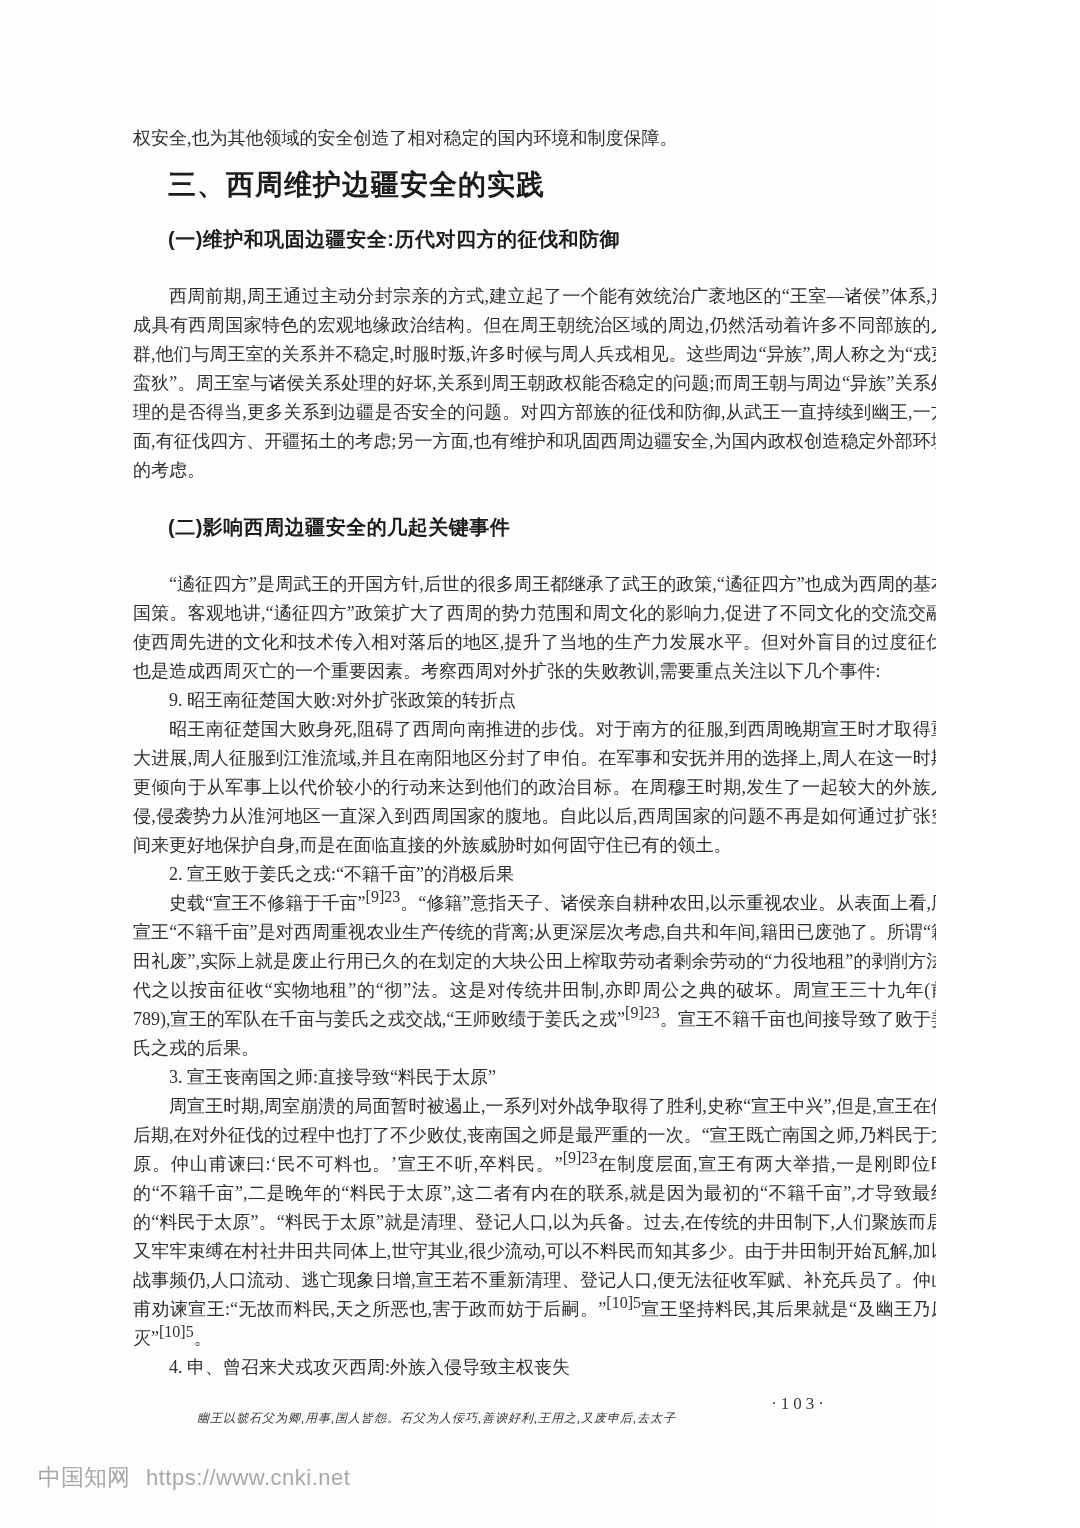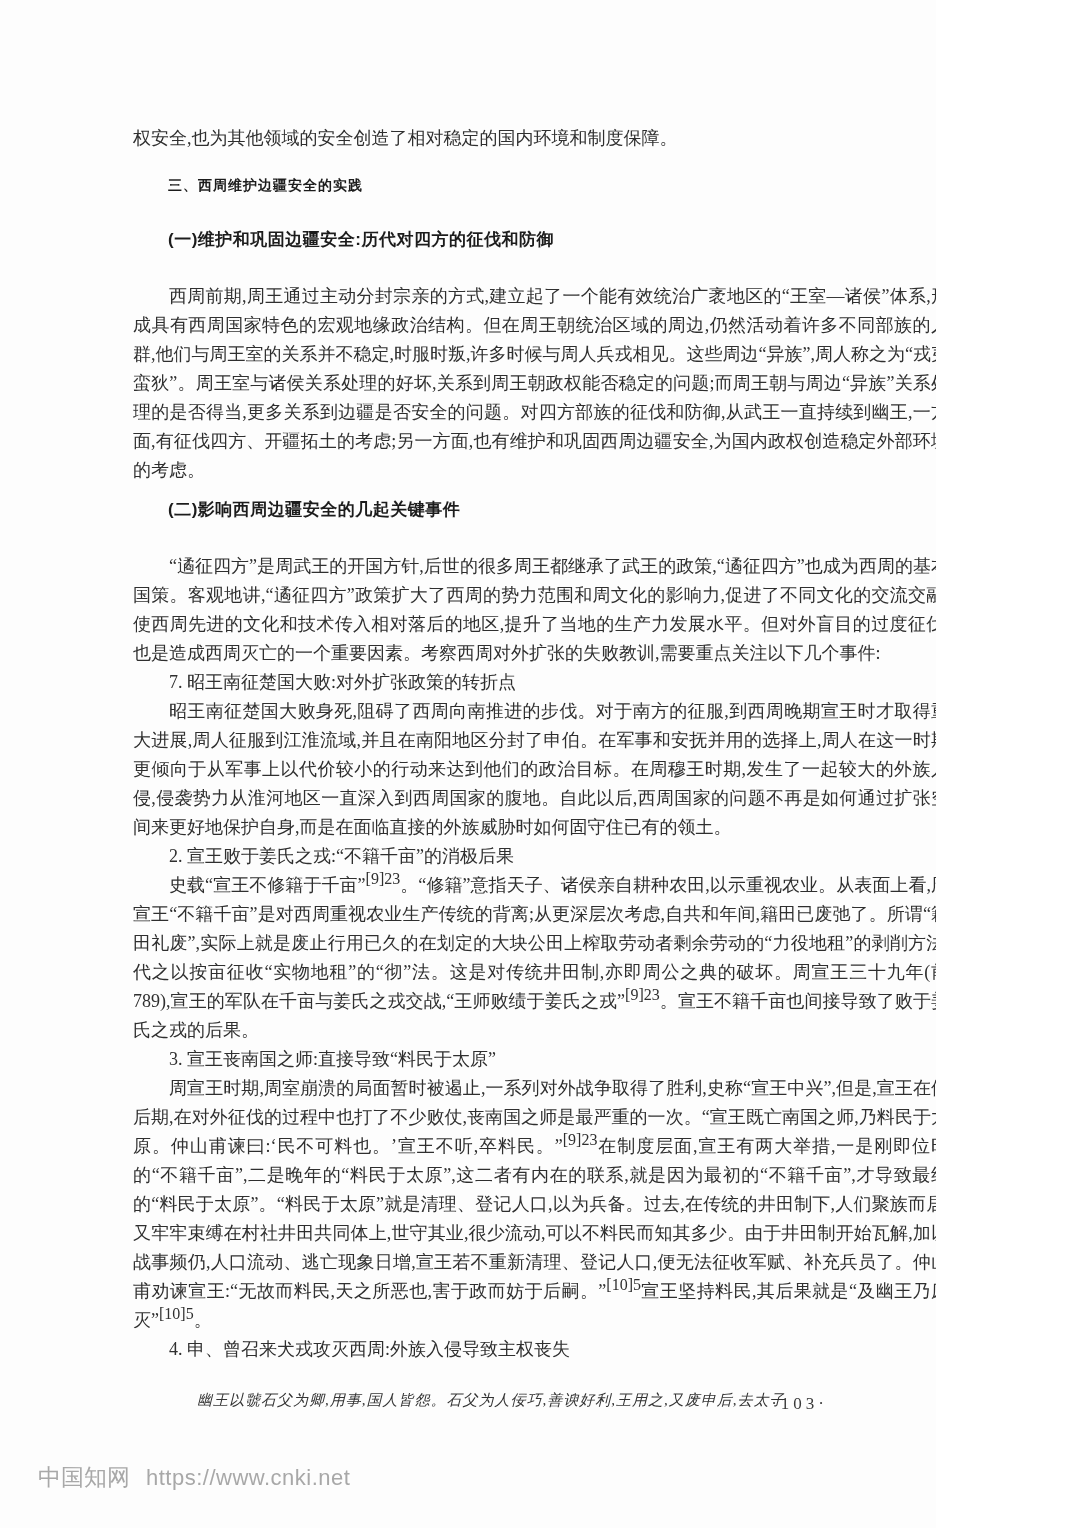--- a/index.html
+++ b/index.html
@@ -16,38 +16,38 @@
   }
   .body {
     font-size:18px; line-height:29px;
     text-align:justify; text-justify:inter-ideograph;
     margin:0; text-indent:2em;
     color:#2f2f2f;
   }
   .noindent { text-indent:0; margin-top:124px; }
   .h-section {
     font-family:"Liberation Sans","DejaVu Sans",sans-serif;
-    font-weight:bold; font-size:14px; line-height:32px;
+    font-weight:bold; font-size:28px; line-height:32px;
     color:#1c1c1c; margin:16px 0 0 0; padding-left:35px;
     letter-spacing:1px;
   }
   .h-sub {
     font-family:"Liberation Sans","DejaVu Sans",sans-serif;
-    font-weight:bold; font-size:17px; line-height:29px;
+    font-weight:bold; font-size:20px; line-height:29px;
     color:#1c1c1c; margin:24px 0 0 0; padding-left:35px;
     letter-spacing:0.5px;
   }
-  .h-sub.second { margin-top:10px; }
+  .h-sub.second { margin-top:28px; }
   .para { margin-top:28px; }
   .item-h { margin-top:0; }
   .item-p { margin-top:0; }
   sup { font-size:16px; line-height:0; vertical-align:super; letter-spacing:0; }
   .quote {
     margin:22px 0 0 0; padding-left:64px;
-    font-style:italic; font-size:15px; line-height:28px;
+    font-style:italic; font-size:12px; line-height:28px;
     letter-spacing:1px; color:#333333; text-indent:0;
   }
   .pagenum {
     position:absolute; top:1394px; right:108px;
     font-size:17px; color:#3a3a3a; letter-spacing:4px;
     font-family:Liberation Serif, serif;
   }
   .footer {
     position:absolute; left:38px; top:1462px;
     font-family:"Liberation Sans","DejaVu Sans",sans-serif;
@@ -67,21 +67,21 @@
     <h2 class="h-section">三、西周维护边疆安全的实践</h2>
 
     <h3 class="h-sub">(一)维护和巩固边疆安全:历代对四方的征伐和防御</h3>
 
     <p class="body para">西周前期,周王通过主动分封宗亲的方式,建立起了一个能有效统治广袤地区的“王室—诸侯”体系,形成具有西周国家特色的宏观地缘政治结构。但在周王朝统治区域的周边,仍然活动着许多不同部族的人群,他们与周王室的关系并不稳定,时服时叛,许多时候与周人兵戎相见。这些周边“异族”,周人称之为“戎夷蛮狄”。周王室与诸侯关系处理的好坏,关系到周王朝政权能否稳定的问题;而周王朝与周边“异族”关系处理的是否得当,更多关系到边疆是否安全的问题。对四方部族的征伐和防御,从武王一直持续到幽王,一方面,有征伐四方、开疆拓土的考虑;另一方面,也有维护和巩固西周边疆安全,为国内政权创造稳定外部环境的考虑。</p>
 
     <h3 class="h-sub second">(二)影响西周边疆安全的几起关键事件</h3>
 
     <p class="body para">“遹征四方”是周武王的开国方针,后世的很多周王都继承了武王的政策,“遹征四方”也成为西周的基本国策。客观地讲,“遹征四方”政策扩大了西周的势力范围和周文化的影响力,促进了不同文化的交流交融,使西周先进的文化和技术传入相对落后的地区,提升了当地的生产力发展水平。但对外盲目的过度征伐,也是造成西周灭亡的一个重要因素。考察西周对外扩张的失败教训,需要重点关注以下几个事件:</p>
 
-    <p class="body item-h">7. 昭王南征楚国大败:对外扩张政策的转折点</p>
+    <p class="body item-h">9. 昭王南征楚国大败:对外扩张政策的转折点</p>
     <p class="body item-p">昭王南征楚国大败身死,阻碍了西周向南推进的步伐。对于南方的征服,到西周晚期宣王时才取得重大进展,周人征服到江淮流域,并且在南阳地区分封了申伯。在军事和安抚并用的选择上,周人在这一时期更倾向于从军事上以代价较小的行动来达到他们的政治目标。在周穆王时期,发生了一起较大的外族入侵,侵袭势力从淮河地区一直深入到西周国家的腹地。自此以后,西周国家的问题不再是如何通过扩张空间来更好地保护自身,而是在面临直接的外族威胁时如何固守住已有的领土。</p>
 
     <p class="body item-h">2. 宣王败于姜氏之戎:“不籍千亩”的消极后果</p>
     <p class="body item-p">史载“宣王不修籍于千亩”<sup>[9]23</sup>。“修籍”意指天子、诸侯亲自耕种农田,以示重视农业。从表面上看,周宣王“不籍千亩”是对西周重视农业生产传统的背离;从更深层次考虑,自共和年间,籍田已废弛了。所谓“籍田礼废”,实际上就是废止行用已久的在划定的大块公田上榨取劳动者剩余劳动的“力役地租”的剥削方法,代之以按亩征收“实物地租”的“彻”法。这是对传统井田制,亦即周公之典的破坏。周宣王三十九年(前789),宣王的军队在千亩与姜氏之戎交战,“王师败绩于姜氏之戎”<sup>[9]23</sup>。宣王不籍千亩也间接导致了败于姜氏之戎的后果。</p>
 
     <p class="body item-h">3. 宣王丧南国之师:直接导致“料民于太原”</p>
     <p class="body item-p">周宣王时期,周室崩溃的局面暂时被遏止,一系列对外战争取得了胜利,史称“宣王中兴”,但是,宣王在位后期,在对外征伐的过程中也打了不少败仗,丧南国之师是最严重的一次。“宣王既亡南国之师,乃料民于太原。仲山甫谏曰:‘民不可料也。’宣王不听,卒料民。”<sup>[9]23</sup>在制度层面,宣王有两大举措,一是刚即位时的“不籍千亩”,二是晚年的“料民于太原”,这二者有内在的联系,就是因为最初的“不籍千亩”,才导致最终的“料民于太原”。“料民于太原”就是清理、登记人口,以为兵备。过去,在传统的井田制下,人们聚族而居,又牢牢束缚在村社井田共同体上,世守其业,很少流动,可以不料民而知其多少。由于井田制开始瓦解,加以战事频仍,人口流动、逃亡现象日增,宣王若不重新清理、登记人口,便无法征收军赋、补充兵员了。仲山甫劝谏宣王:“无故而料民,天之所恶也,害于政而妨于后嗣。”<sup>[10]5</sup>宣王坚持料民,其后果就是“及幽王乃废灭”<sup>[10]5</sup>。</p>
 
     <p class="body item-h">4. 申、曾召来犬戎攻灭西周:外族入侵导致主权丧失</p>
 

